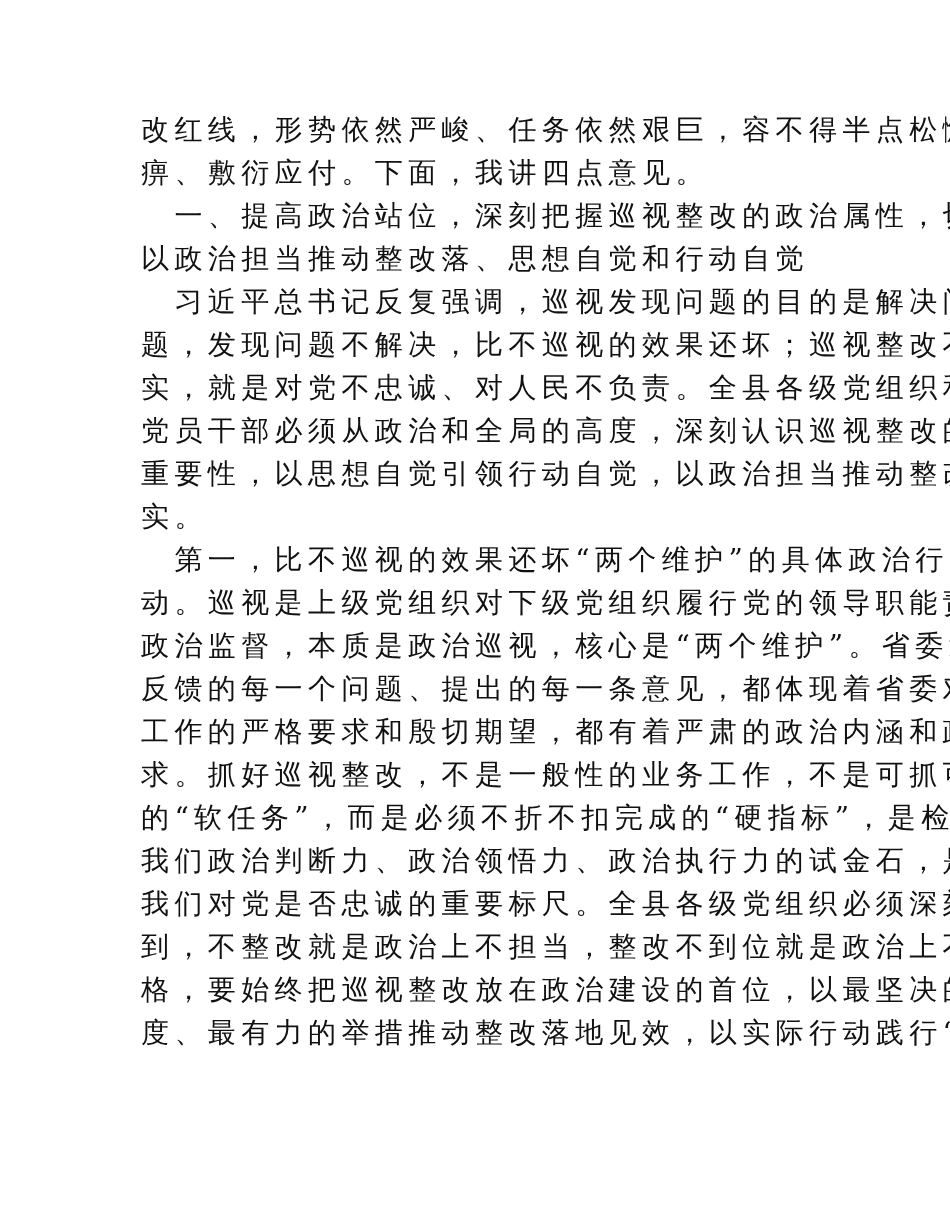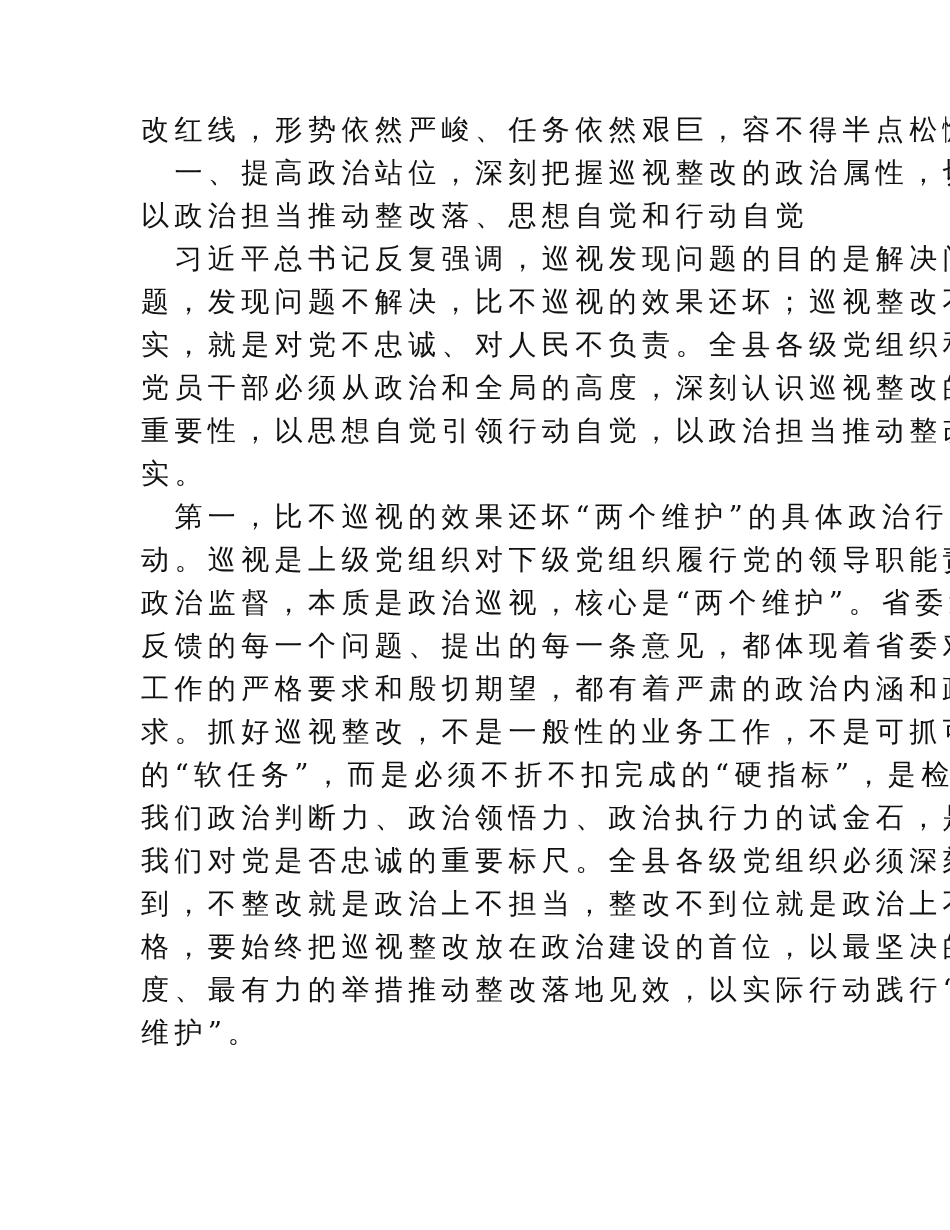--- a/index.html
+++ b/index.html
@@ -10,20 +10,21 @@
     color: #111111; font-size: 28px; line-height: 43px;
   }
   .line { white-space: nowrap; height: 43px; letter-spacing: 5.4px; }
 </style>
 </head>
 <body>
 
 <div class="page">
   <div>
     <div class="line">改红线，形势依然严峻、任务依然艰巨，容不得半点松懈麻</div>
+    <div class="line">痹、敷衍应付。下面，我讲四点意见。</div>
   </div>
   <div>
     <div class="line">　一、提高政治站位，深刻把握巡视整改的政治属性，切实</div>
     <div class="line">以政治担当推动整改落、思想自觉和行动自觉</div>
   </div>
   <div>
     <div class="line">　习近平总书记反复强调，巡视发现问题的目的是解决问</div>
     <div class="line">题，发现问题不解决，比不巡视的效果还坏；巡视整改不落</div>
     <div class="line">实，就是对党不忠诚、对人民不负责。全县各级党组织和广大</div>
     <div class="line">党员干部必须从政治和全局的高度，深刻认识巡视整改的极端</div>
@@ -36,15 +37,14 @@
     <div class="line">政治监督，本质是政治巡视，核心是“两个维护”。省委巡视</div>
     <div class="line">反馈的每一个问题、提出的每一条意见，都体现着省委对我县</div>
     <div class="line">工作的严格要求和殷切期望，都有着严肃的政治内涵和政治要</div>
     <div class="line">求。抓好巡视整改，不是一般性的业务工作，不是可抓可不抓</div>
     <div class="line">的“软任务”，而是必须不折不扣完成的“硬指标”，是检验</div>
     <div class="line">我们政治判断力、政治领悟力、政治执行力的试金石，是衡量</div>
     <div class="line">我们对党是否忠诚的重要标尺。全县各级党组织必须深刻认识</div>
     <div class="line">到，不整改就是政治上不担当，整改不到位就是政治上不合</div>
     <div class="line">格，要始终把巡视整改放在政治建设的首位，以最坚决的态</div>
     <div class="line">度、最有力的举措推动整改落地见效，以实际行动践行“两个</div>
-    <div class="line">维护”。</div>
   </div>
 </div>
 
 </body></html>

